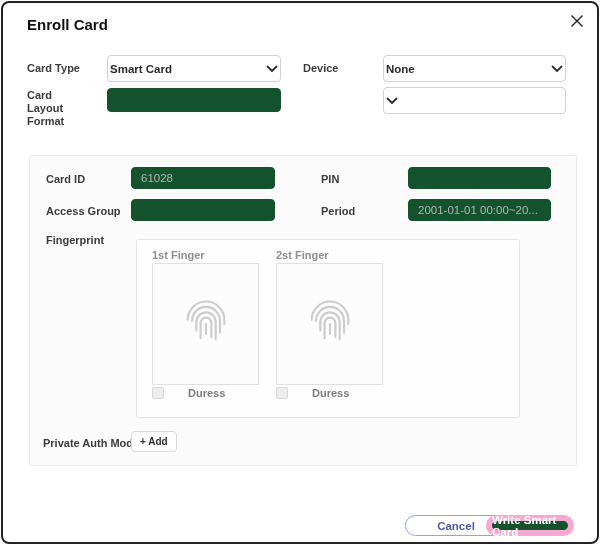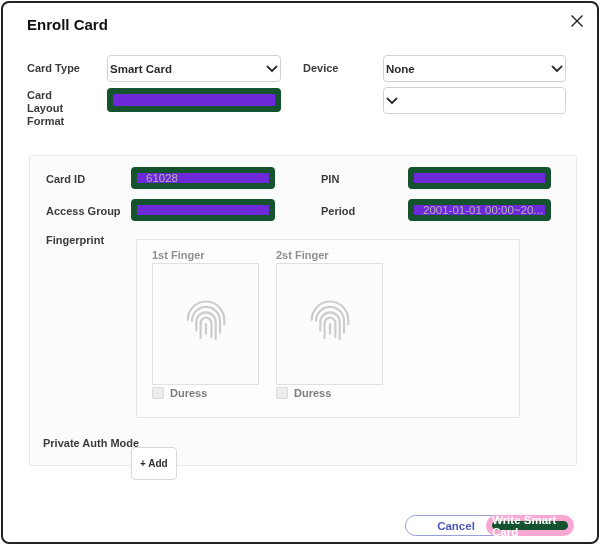--- a/index.html
+++ b/index.html
@@ -14,46 +14,46 @@
                display:flex; align-items:center; justify-content:center; }
   .field-label { font-size:11px; font-weight:bold; color:#3b3b3b; line-height:13px; }
   .select {
     background:#fff; border:1px solid #d2d2d2; border-radius:4px; height:27px;
     display:flex; align-items:center; padding:0 2px; cursor:pointer;
   }
   .select .val { font-size:11.5px; font-weight:bold; color:#2b2b2b; flex:1;
                  white-space:nowrap; overflow:hidden; }
   .select .chev { flex:0 0 auto; display:flex; }
   .dis-input {
-    background:#6d28d9; border:6px solid #14532d; border-radius:4px; height:22px;
+    background:#14532d; border:1px solid #14532d; border-radius:4px; height:22px;
     display:flex; align-items:center; padding:0 9px;
     font-size:11.5px; color:#b4b4b4; white-space:nowrap; overflow:hidden;
   }
   .dis-input.tall { height:24px; }
   .panel {
     left:26px; top:152px; width:548px; height:311px;
     background:#fbfbfb; border:1px solid #e9e9e9; border-radius:2px;
   }
   .fp-container {
     left:133px; top:236px; width:384px; height:179px;
     background:#fdfdfd; border:1px solid #e5e5e5; border-radius:2px;
   }
   .finger-label { font-size:11px; font-weight:bold; color:#8f8f8f; }
   .finger-box {
     width:107px; height:122px; background:#fcfcfc; border:1px solid #e0e0e0;
     display:flex; align-items:center; justify-content:center;
   }
-  .duress-row { display:flex; align-items:center; gap:6px; }
+  .duress-row { display:flex; align-items:center; gap:24px; }
   .checkbox { width:12px; height:12px; background:#ededed; border:1px solid #d9d9d9;
               border-radius:2px; cursor:pointer; }
   .duress-label { font-size:11px; font-weight:bold; color:#7d7d7d; }
   .add-btn {
     background:#fff; border:1px solid #d8d8d8; border-radius:4px;
-    height:33px; padding:0 8px; font-size:10px; font-weight:bold; color:#2e2e2e;
-    display:flex; align-items:center; cursor:pointer;margin-top:16px;
+    height:21px; padding:0 8px; font-size:10px; font-weight:bold; color:#2e2e2e;
+    display:flex; align-items:center; cursor:pointer;
   }
   .btn { height:21px; border-radius:11px; font-size:11.5px; font-weight:bold;
          display:flex; align-items:center; justify-content:center; cursor:pointer; }
   .btn-cancel { left:402px; top:512px; width:102px; background:#fff;
                 border:1px solid #97a0d8; color:#4d58be; }
   .btn-write  { left:483px; top:512px; width:88px; background:#14532d;
                 border:6px solid #f9a8d4; color:#fff; }
 </style>
 </head>
 <body>

